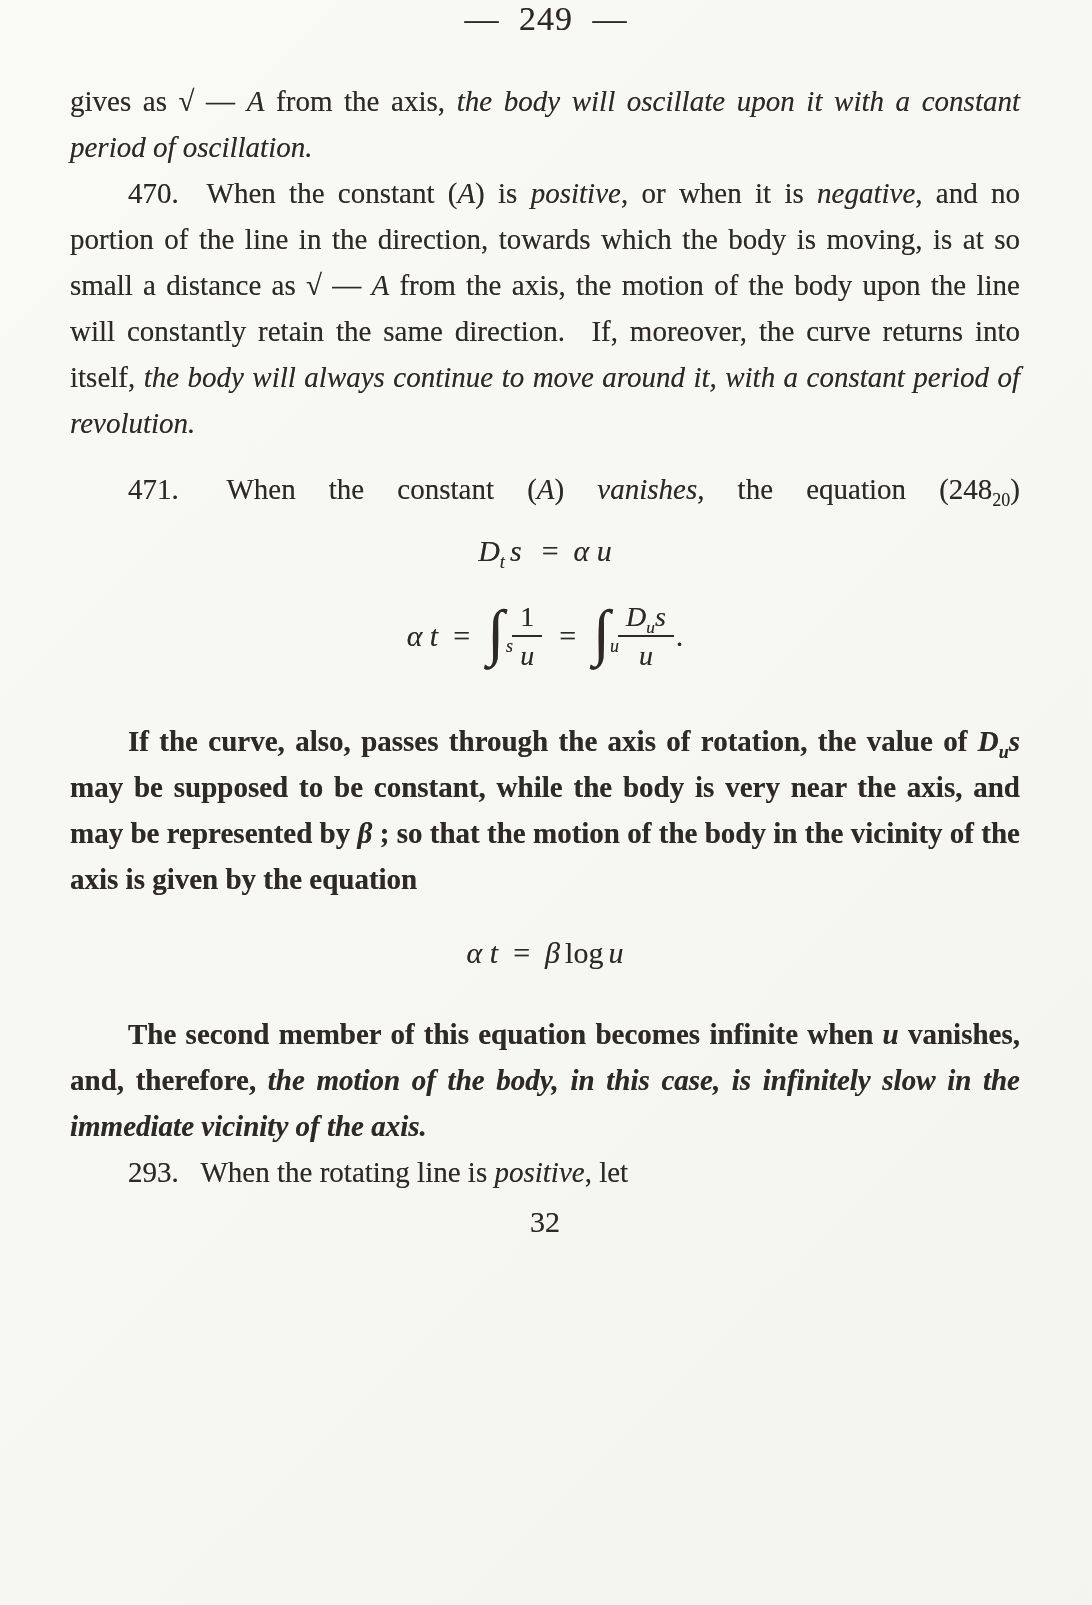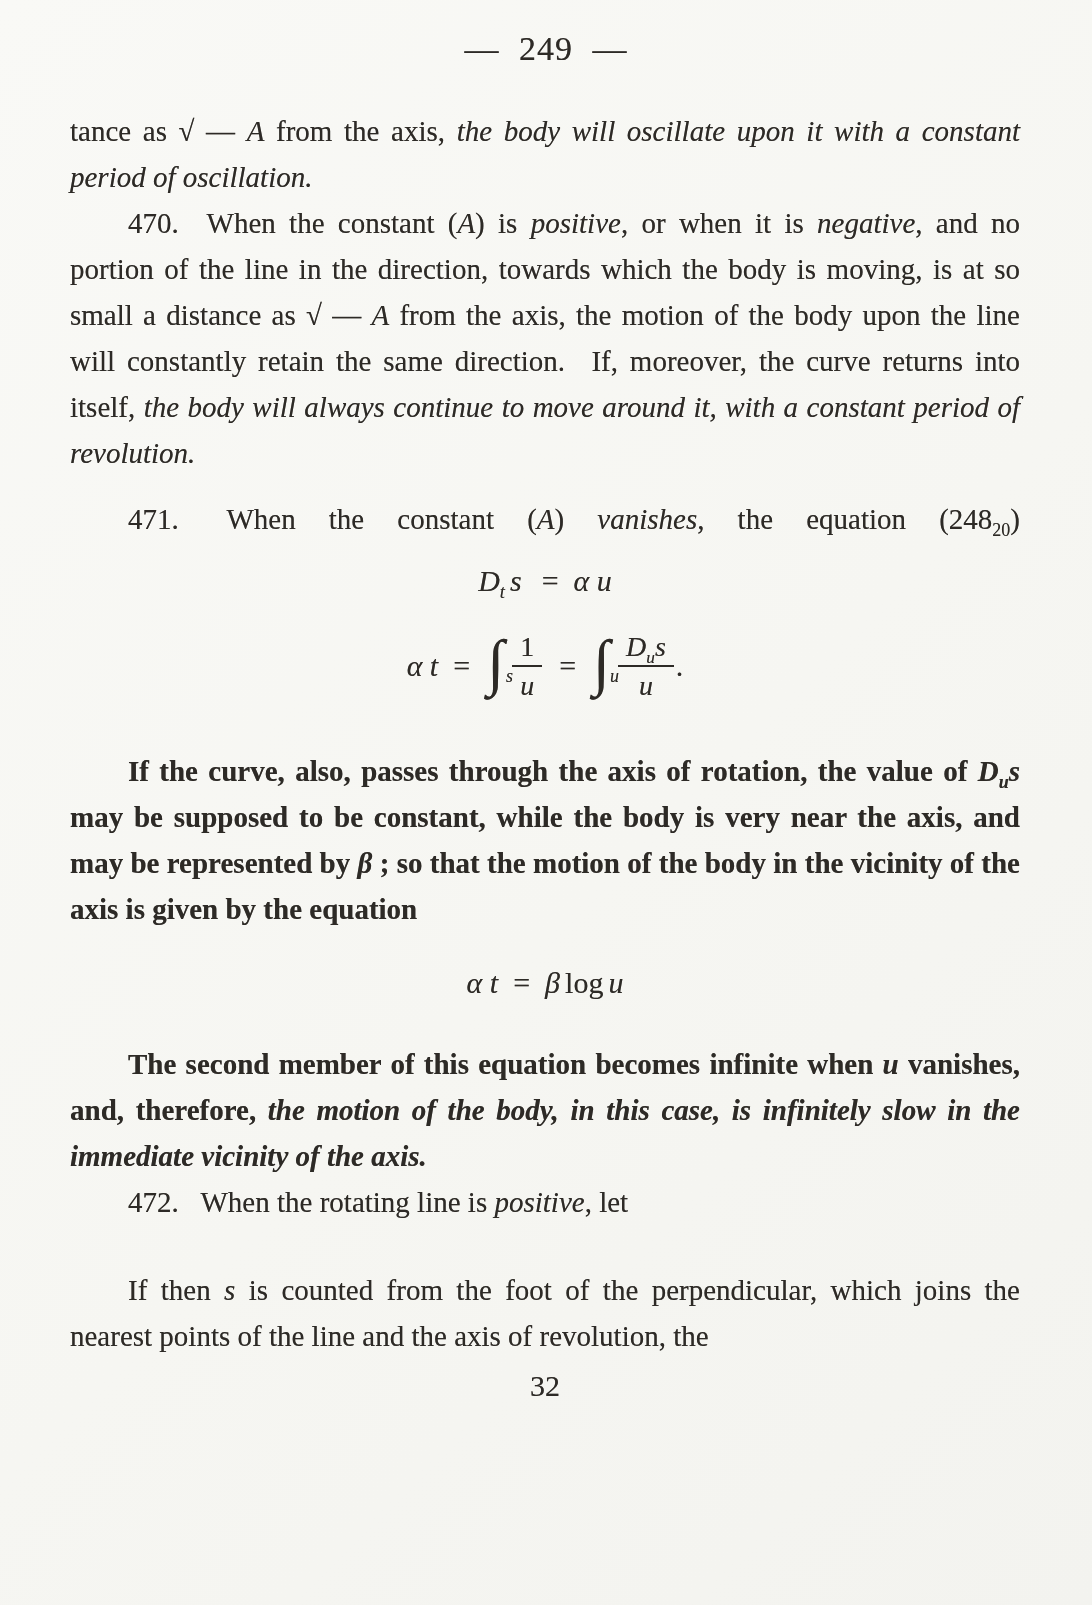--- a/index.html
+++ b/index.html
@@ -12,21 +12,20 @@
     width: 1092px;
     height: 1605px;
     margin: 0 auto;
     background: linear-gradient(135deg, #f9f9f6 0%, #f6f6f2 55%, #f3f3ef 100%);
     color: #2d2a26;
     font-family: "Liberation Serif", "DejaVu Serif", serif;
     overflow: hidden;
     text-shadow: 0 0 0.5px rgba(45,42,38,0.55);
   }
   .pagenum-row {
-    padding-top: 30px;
     text-align: center;
     font-size: 34px;
     word-spacing: 10px;
     letter-spacing: 1px;
   }
   .body-col {
     width: 950px;
     margin-left: 70px;
     margin-top: 40px;
     font-size: 29px;
@@ -89,21 +88,21 @@
 <body>
 
 <div class="page">
 
   <div class="pagenum-row">
     <span>— 249 —</span>
   </div>
 
   <div class="body-col">
 
-    <p class="para noindent"><span>tance as √ — </span><span class="i">A</span><span> from the axis, </span><span class="i">the body will oscillate upon it with a constant period of oscillation.</span></p>
+    <p class="para noindent"><span>gives as √ — </span><span class="i">A</span><span> from the axis, </span><span class="i">the body will oscillate upon it with a constant period of oscillation.</span></p>
 
     <p class="para"><span>470.  When the constant (</span><span class="i">A</span><span>) is </span><span class="i">positive</span><span>, or when it is </span><span class="i">negative</span><span>, and no portion of the line in the direction, towards which the body is moving, is at so small a distance as √ — </span><span class="i">A</span><span> from the axis, the motion of the body upon the line will constantly retain the same direction.  If, moreover, the curve returns into itself, </span><span class="i">the body will always continue to move around it, with a constant period of revolution.</span></p>
 
     <div class="para force-justify"><span>471.  When the constant (</span><span class="i">A</span><span>) </span><span class="i">vanishes</span><span>, the equation (248</span><sub>20</sub><span>)</span></div>
 
     <div class="eq eq-dts">
       <span><span class="i">D</span><sub class="i">t</sub><span class="i thinpad">s</span></span>
       <span class="rel">=</span>
       <span class="i">α u</span>
     </div>
@@ -130,23 +129,22 @@
     <div class="eq eq-log">
       <span class="i">α t</span>
       <span class="rel">=</span>
       <span class="i">β</span>
       <span class="thinpad">log</span>
       <span class="i">u</span>
     </div>
 
     <p class="para after-eq" style="margin-top:35px"><span>The second member of this equation becomes infinite when </span><span class="i">u</span><span> vanishes, and, therefore, </span><span class="i">the motion of the body, in this case, is infinitely slow in the immediate vicinity of the axis.</span></p>
 
-    <p class="para"><span>472.  When the rotating line is </span><span class="i">positive</span><span>, let</span></p>
+    <p class="para"><span>293.  When the rotating line is </span><span class="i">positive</span><span>, let</span></p>
 
 
-    <p class="para ifthen"><span>If then </span><span class="i">s</span><span> is counted from the foot of the perpendicular, which joins the nearest points of the line and the axis of revolution, the</span></p>
 
     <div class="sig-row">
       <span>32</span>
     </div>
 
   </div>
 </div>
 
 </body></html>

